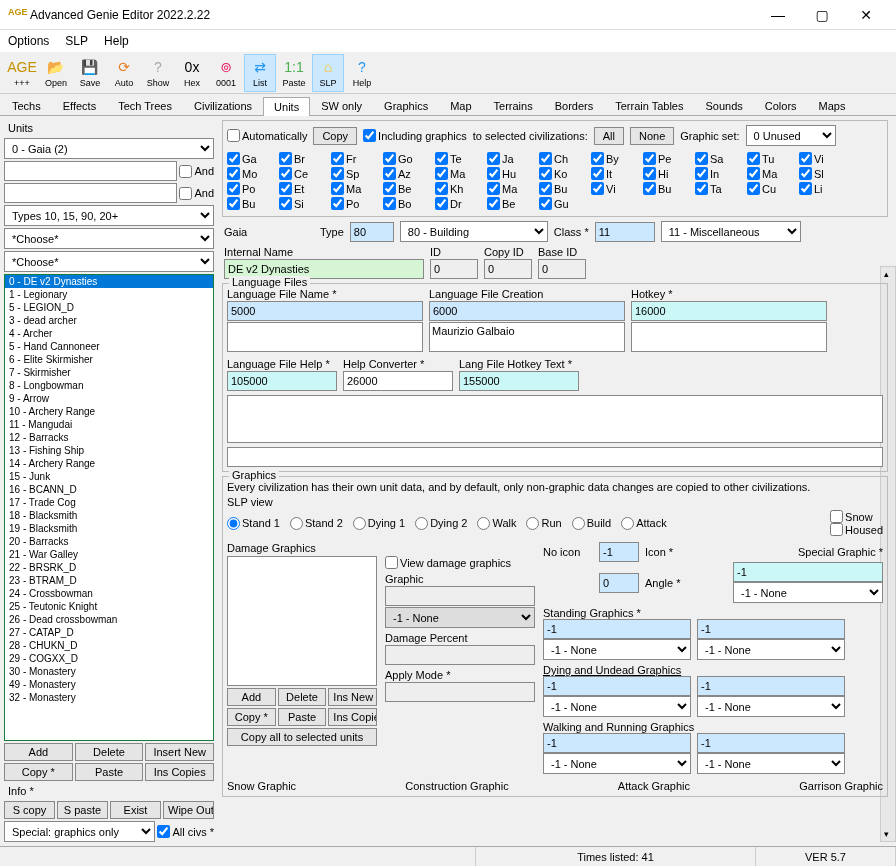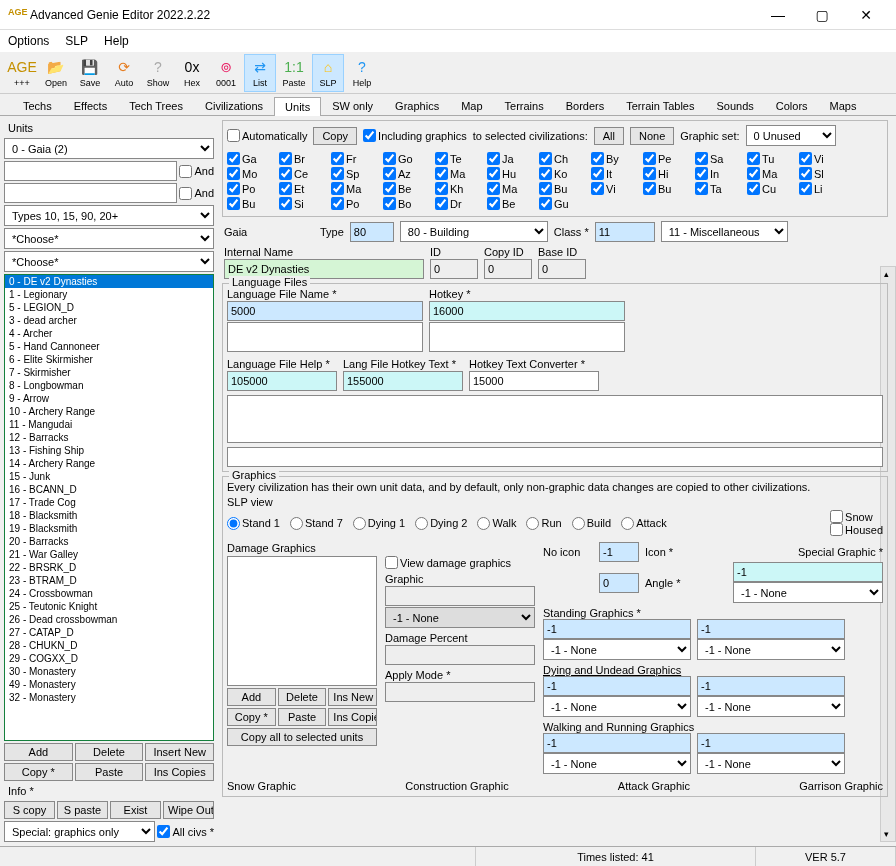--- a/index.html
+++ b/index.html
@@ -6,21 +6,21 @@
 body { font-family: "Segoe UI", Tahoma, sans-serif; font-size: 11px; background: #f0f0f0; width: 896px; height: 866px; overflow: hidden; }
 .titlebar { height: 30px; background: #fff; display: flex; align-items: center; padding: 0 8px; border-bottom: 1px solid #ddd; }
 .titlebar-icon { width: 16px; height: 16px; margin-right: 6px; font-size: 9px; font-weight: bold; color: #c49000; }
 .titlebar-title { flex: 1; font-size: 12px; }
 .titlebar-btn { width: 44px; height: 28px; display: flex; align-items: center; justify-content: center; font-size: 14px; }
 .menubar { height: 22px; background: #fff; display: flex; align-items: center; padding: 0 8px; gap: 16px; font-size: 12px; }
 .toolbar { height: 42px; background: #f0f0f0; display: flex; align-items: center; padding: 2px 6px; gap: 2px; border-bottom: 1px solid #ccc; }
 .toolbtn { width: 32px; height: 38px; display: flex; flex-direction: column; align-items: center; justify-content: center; font-size: 9px; gap: 1px; border: 1px solid transparent; }
 .toolbtn.active { background: #cce8ff; border-color: #99d1ff; }
 .toolbtn-icon { width: 20px; height: 20px; display: flex; align-items: center; justify-content: center; font-size: 14px; }
-.tabstrip { height: 22px; background: #f0f0f0; display: flex; align-items: flex-end; padding: 0 12px; border-bottom: 1px solid #aaa; }
+.tabstrip { height: 22px; background: #f0f0f0; display: flex; align-items: flex-end; padding: 0 1px; border-bottom: 1px solid #aaa; }
 .tab { padding: 3px 10px; font-size: 11px; border: 1px solid transparent; border-bottom: none; }
 .tab.active { background: #fff; border-color: #aaa; position: relative; top: 1px; }
 .main { display: flex; height: 730px; background: #f0f0f0; }
 .leftpanel { width: 218px; padding: 4px; display: flex; flex-direction: column; gap: 2px; }
 .rightpanel { flex: 1; padding: 4px 8px 4px 4px; overflow: hidden; position: relative; }
 .section-label { font-size: 11px; padding: 2px 4px; }
 select, input[type=text] { font-family: inherit; font-size: 11px; border: 1px solid #888; background: #fff; padding: 1px 3px; height: 20px; }
 select { height: 21px; }
 .left-row { display: flex; gap: 2px; align-items: center; }
 .left-row input[type=text] { flex: 1; }
@@ -409,21 +409,21 @@
         </div>
     </div>
 
     <div class="row" style="margin:4px 2px">
       <span style="width:90px">Gaia</span>
       <span>Type</span>
       <input type="text" class="input-blue" style="width: 44px;" value="80">
       <select style="width:148px"><option>80 - Building</option></select>
       <span>Class *</span>
       <input type="text" class="input-blue" style="width: 60px;" value="11">
-      <select style="width:127px"><option>11 - Miscellaneous</option></select>
+      <select style="width:140px"><option>11 - Miscellaneous</option></select>
     </div>
     <div class="row" style="margin:2px">
       <div class="field" style="width:200px">
         <span class="field-label">Internal Name</span>
         <input type="text" class="input-green" value="DE v2 Dynasties" style="">
       </div>
       <div class="field" style="width:48px">
         <span class="field-label">ID</span>
         <input type="text" style="background: rgb(238, 238, 238);" value="0">
       </div>
@@ -439,55 +439,60 @@
 
     <div class="fieldset">
       <div class="legend">Language Files</div>
       <div class="row">
         <div class="field" style="width:196px">
           <span class="field-label">Language File Name *</span>
           <input type="text" class="input-blue" value="5000" style="">
           <div class="textarea" style="height:30px"></div>
         </div>
         <div class="field" style="width:196px">
+          <span class="field-label">Language File Creation</span>
+          <input type="text" class="input-blue" value="6000" style="">
+          <div class="textarea" style="height:30px;padding:2px">Maurizio Galbaio</div>
+        </div>
+        <div class="field" style="width:196px">
           <span class="field-label">Hotkey *</span>
           <input type="text" class="input-cyan" value="16000" style="">
           <div class="textarea" style="height:30px"></div>
         </div>
       </div>
       <div class="row" style="margin-top:6px">
         <div class="field" style="width:110px">
           <span class="field-label">Language File Help *</span>
           <input type="text" class="input-cyan" value="105000" style="">
         </div>
+        <div class="field" style="width:110px">
+          <span class="field-label">Help Converter *</span>
+          <input type="text" value="26000" style="">
+        </div>
         <div class="field" style="width:120px">
           <span class="field-label">Lang File Hotkey Text *</span>
           <input type="text" class="input-cyan" value="155000" style="">
-        </div>
-        <div class="field" style="width:130px">
-          <span class="field-label">Hotkey Text Converter *</span>
-          <input type="text" value="15000" style="">
         </div>
       </div>
       <div class="textarea" style="height:48px;margin-top:4px"></div>
       <div class="textarea" style="height:20px;margin-top:4px"></div>
     </div>
 
     <div class="fieldset">
       <div class="legend">Graphics</div>
       <div style="margin-bottom:3px">Every civilization has their own unit data, and by default, only non-graphic data changes are copied to other civilizations.</div>
       <div>SLP view</div>
       <div class="radio-row" id="slpviews" style="flex-wrap:nowrap">
       <label class="cb">
             <input type="radio" name="slpview" checked="" style="">
             <span>Stand 1</span>
           </label>
           <label class="cb">
             <input type="radio" name="slpview" style="">
-            <span>Stand 7</span>
+            <span>Stand 2</span>
           </label>
           <label class="cb">
             <input type="radio" name="slpview" style="">
             <span>Dying 1</span>
           </label>
           <label class="cb">
             <input type="radio" name="slpview" style="">
             <span>Dying 2</span>
           </label>
           <label class="cb">

